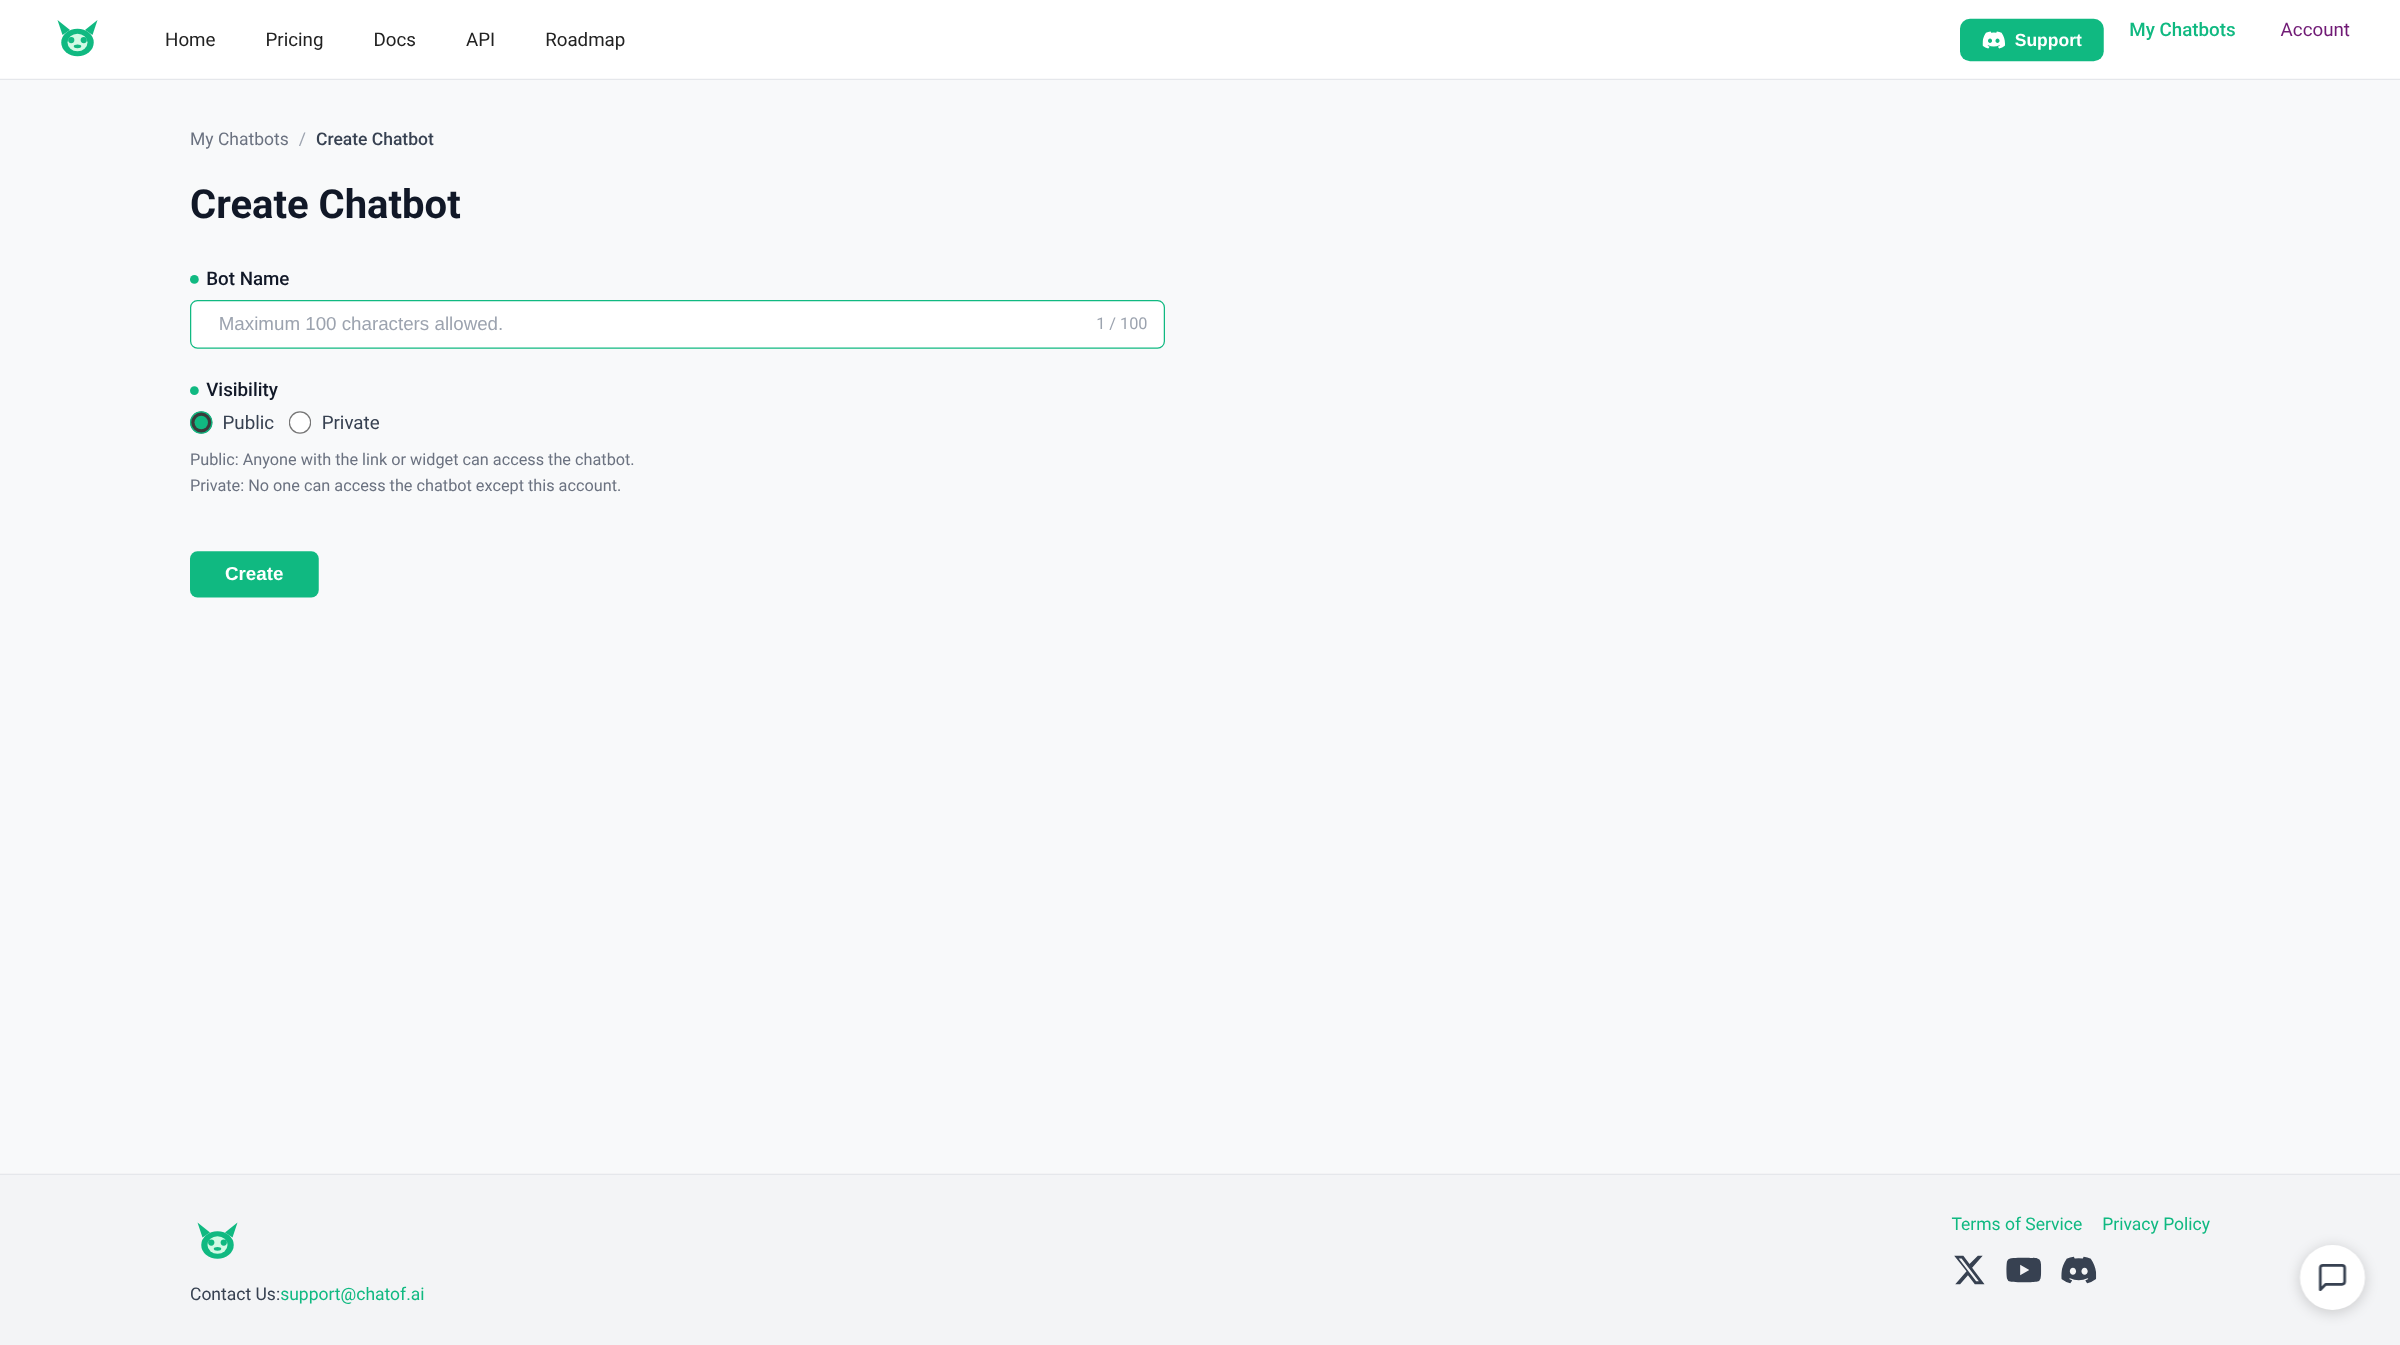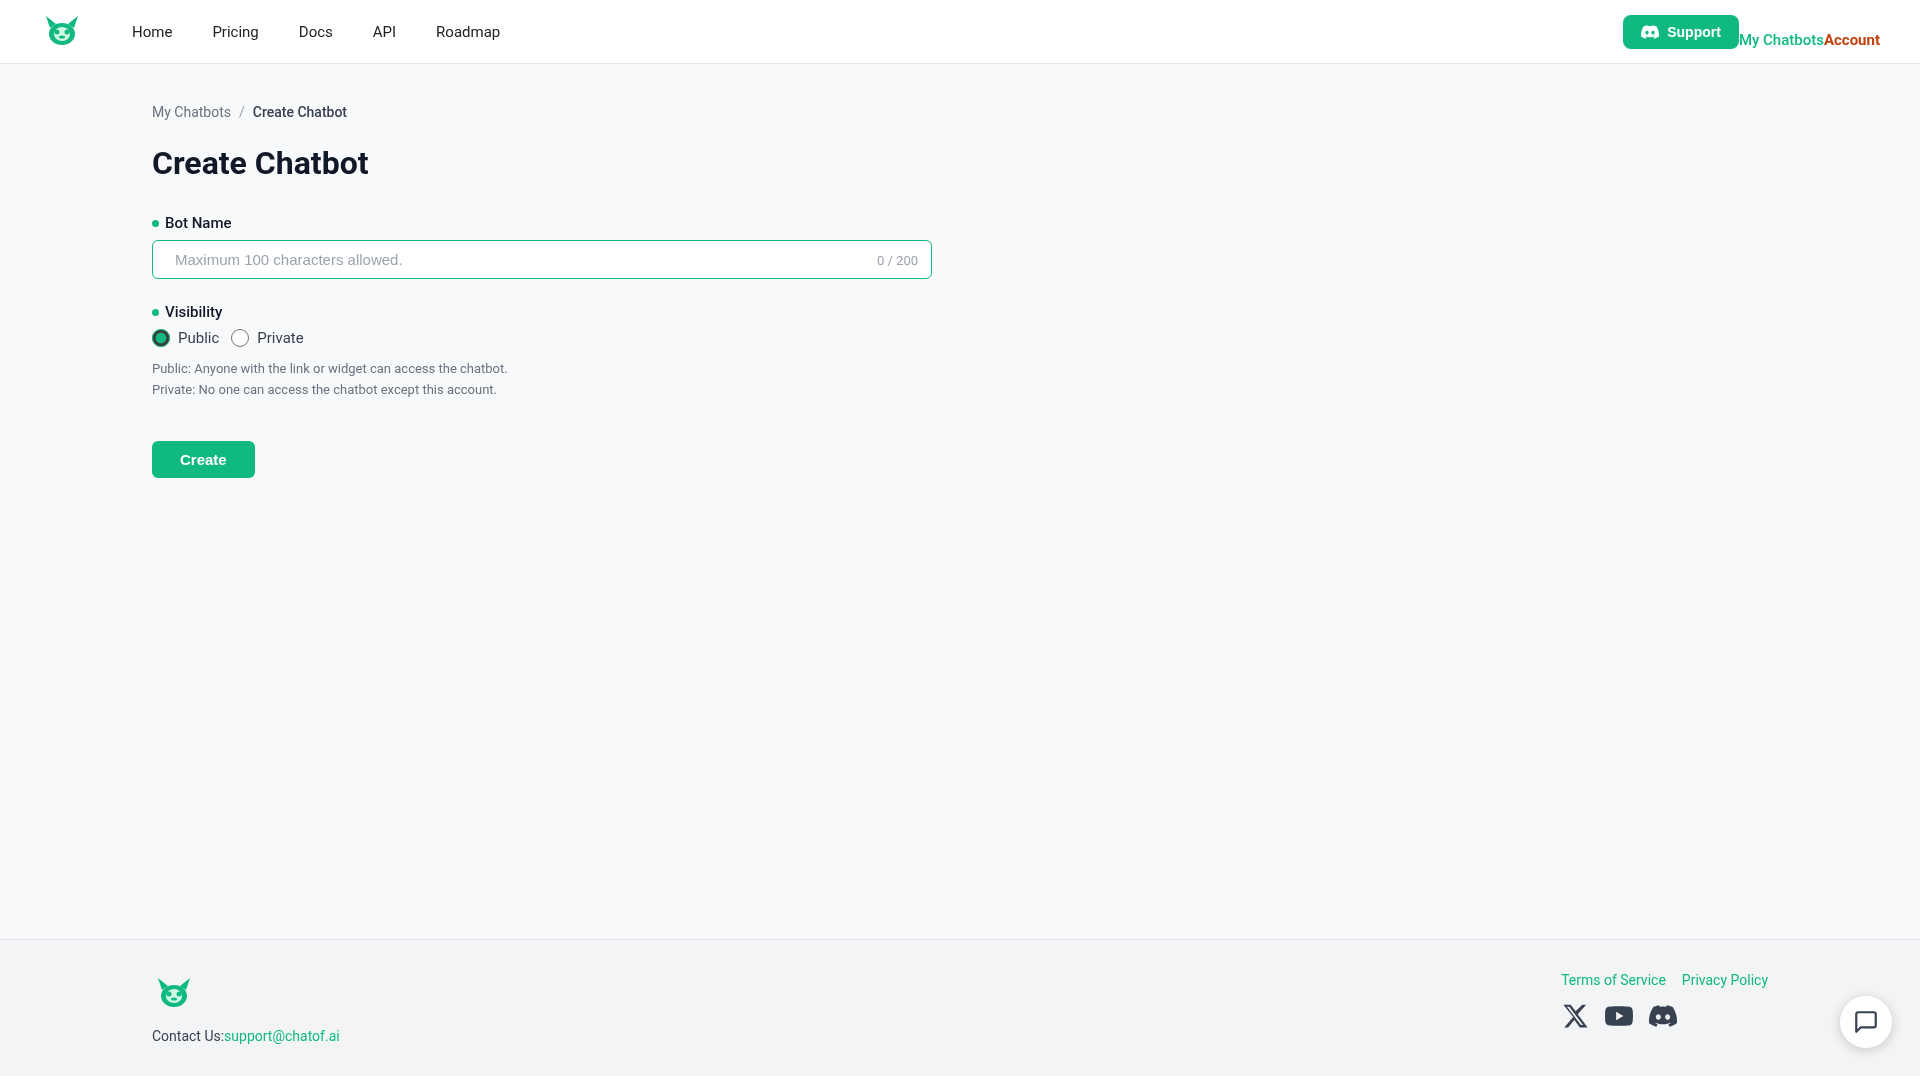--- a/index.html
+++ b/index.html
@@ -43,21 +43,22 @@
       font-size: 15px;
       color: #222;
       text-decoration: none;
       padding: 8px 16px;
       border-radius: 6px;
       cursor: pointer;
       font-weight: 400;
     }
     .navbar-right {
       display: flex;
-      align-items: flex-end;
+      align-items: flex-start;
+      gap: 20px;
     }
     .support-btn {
       background: #10b981;
       color: #fff;
       border: none;
       border-radius: 8px;
       padding: 8px 18px;
       font-size: 14px;
       font-weight: 600;
       cursor: pointer;
@@ -71,24 +72,25 @@
       fill: #fff;
     }
     .my-chatbots-link {
       color: #10b981;
       font-size: 15px;
       font-weight: 500;
       cursor: pointer;
       text-decoration: none;
     }
     .account-link {
-      color: #c2410c;
-      font-size: 15px;
-      font-weight: 700;
-      cursor: pointer;
+      color: #701a75;
+      font-size: 15px;
+      font-weight: 400;
+      cursor: pointer;
+      margin-left: 16px;
     }
 
     
     .main {
       flex: 1;
       padding: 40px 152px;
       background: #f8f9fa;
     }
 
     
@@ -354,21 +356,21 @@
   <div class="form-container">
 
     
     <div class="form-group">
       <label class="form-label">
         <span class="required-dot"></span>
         <span>Bot Name</span>
       </label>
       <div class="input-wrapper">
         <input type="text" class="text-input" maxlength="100" placeholder="Maximum 100 characters allowed." style="">
-        <span class="char-count-inline">0 / 200</span>
+        <span class="char-count-inline">1 / 100</span>
       </div>
     </div>
 
     
 
     
     <div class="form-group">
       <label class="form-label">
         <span class="required-dot"></span>
         <span>Visibility</span>

